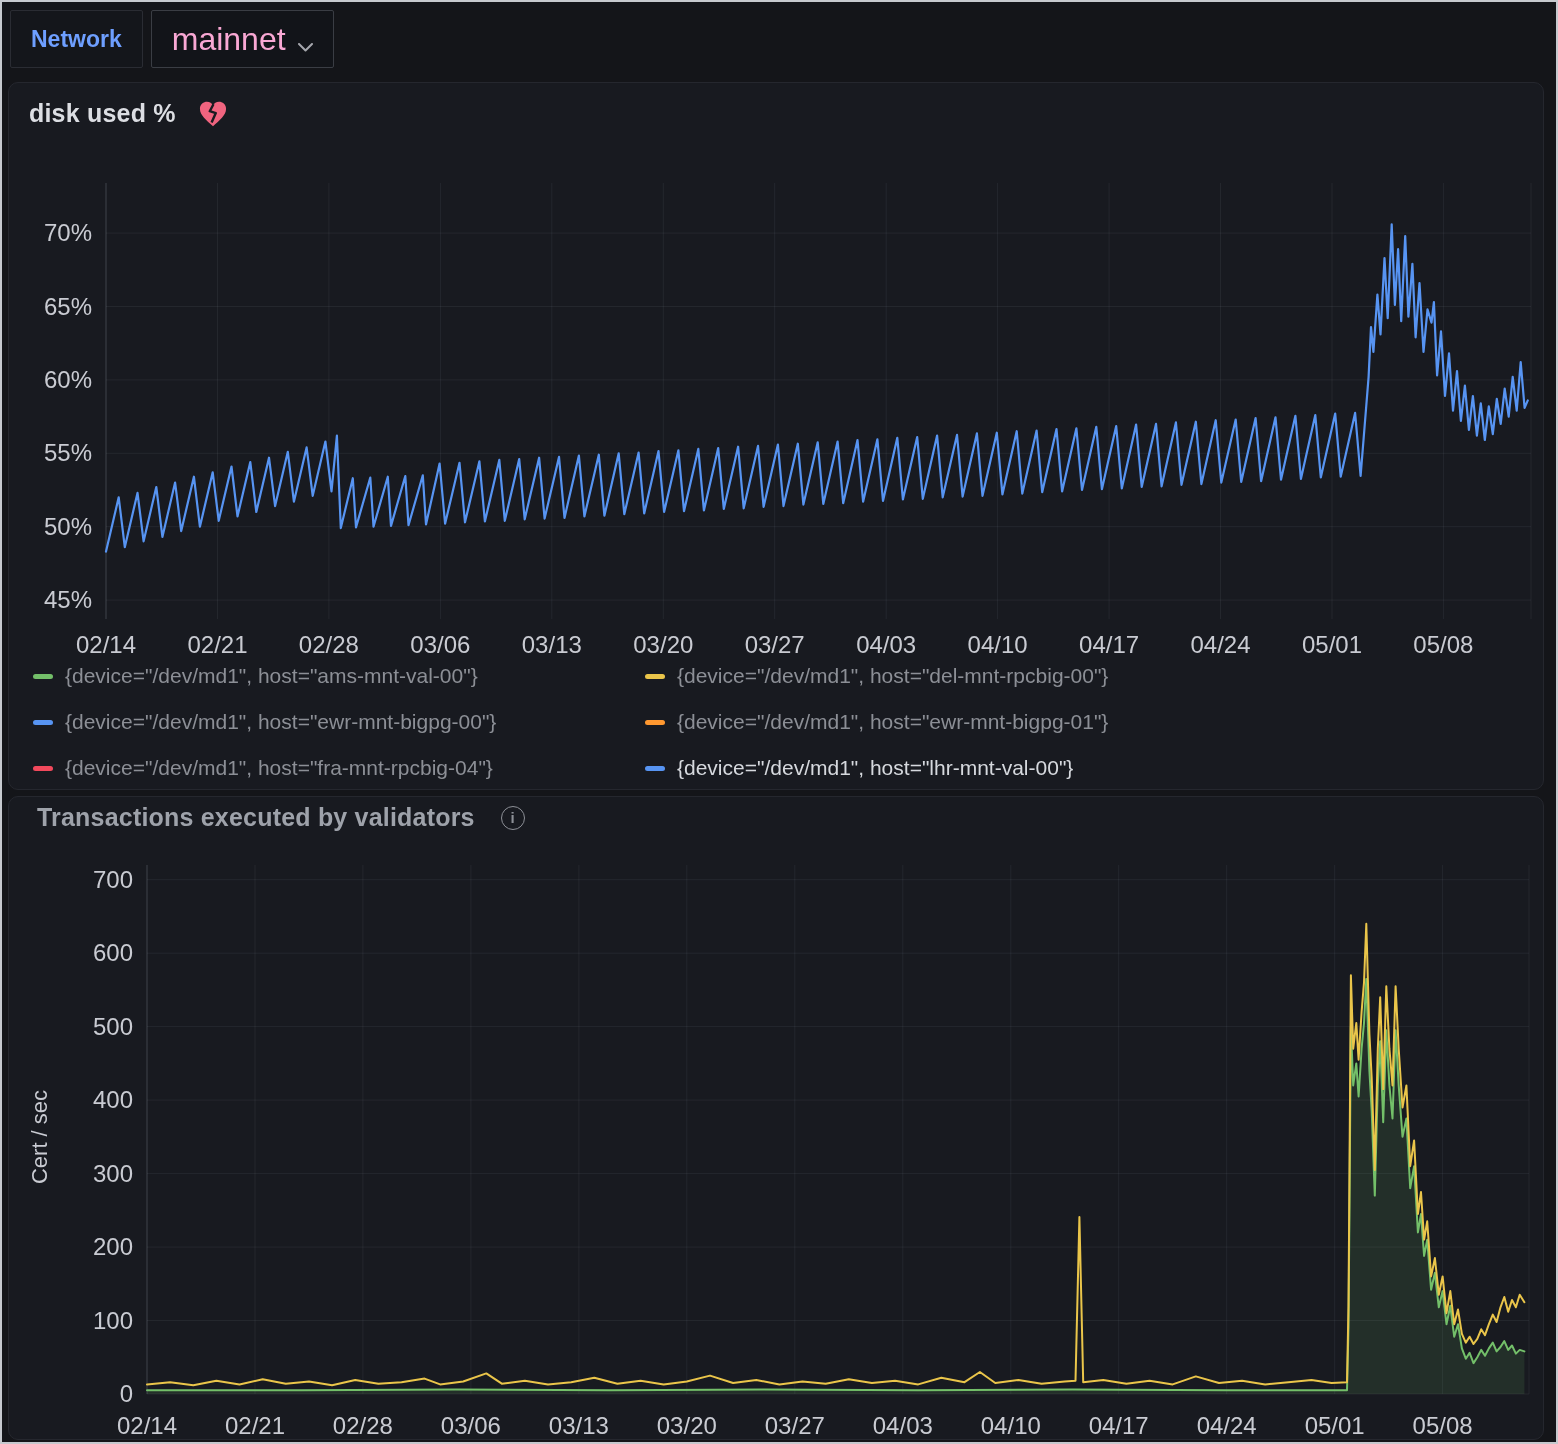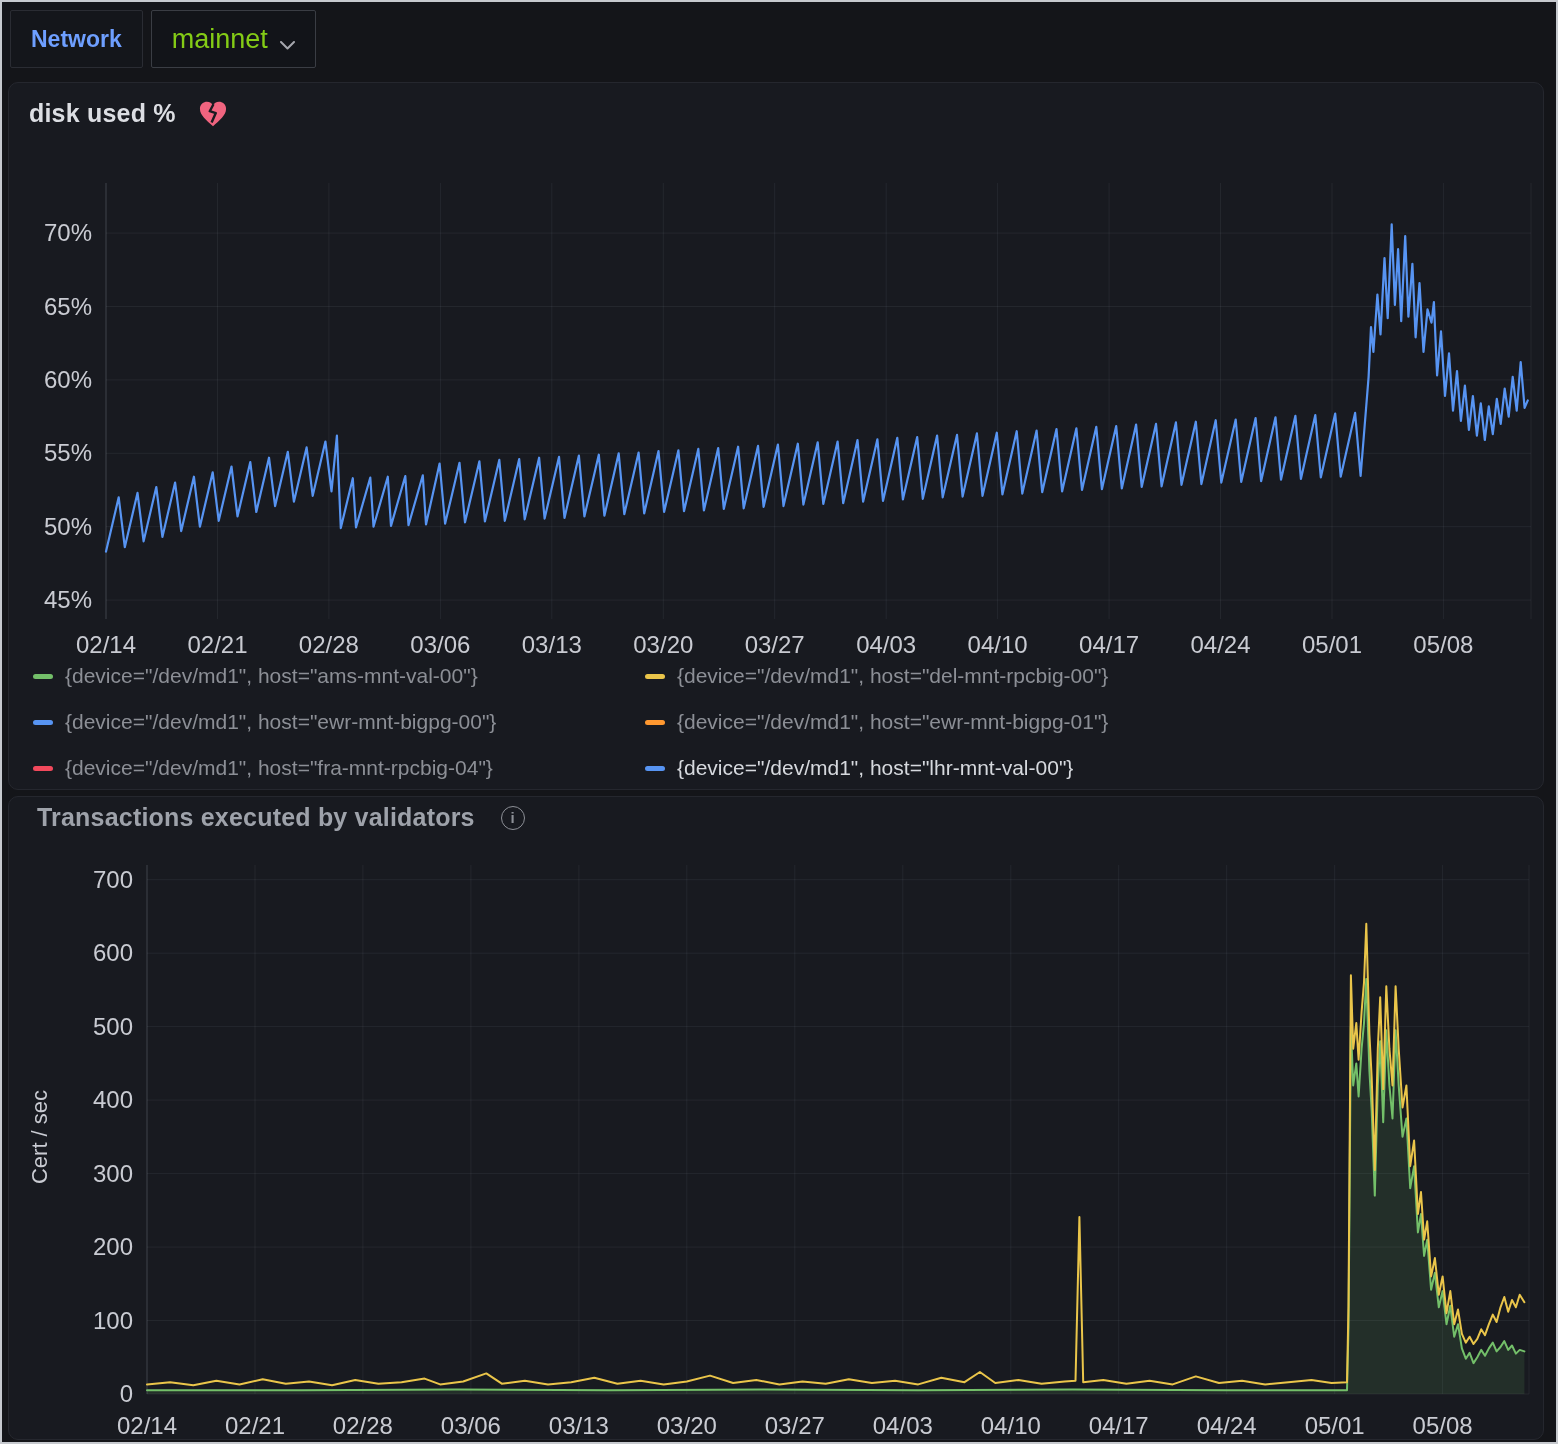--- a/index.html
+++ b/index.html
@@ -5,21 +5,21 @@
   * { margin:0; padding:0; box-sizing:border-box; }
   html,body { width:1558px; height:1444px; background:#141519; overflow:hidden;
     font-family:"Liberation Sans", sans-serif; }
   body { border:2px solid #C6C9CE; position:relative; }
 
   
   .topbar { position:absolute; left:8px; top:8px; display:flex; gap:8px; }
   .varbox { height:58px; display:flex; align-items:center; padding:0 20px;
     border:1px solid #2A2C33; border-radius:2px; background:#14161B; }
   .varbox.label { color:#6E9FFF; font-size:23px; font-weight:600; }
-  .varbox.value { color:#84cc16; font-size:27px; font-weight:500; gap:12px;
+  .varbox.value { color:#f9a8d4; font-size:32px; font-weight:500; gap:12px;
     border-color:#3A3D44; background:#121419; cursor:pointer; }
   .chev { display:inline-block; margin-top:4px; }
 
   
   .panel { position:absolute; left:6px; width:1536px; background:#181A20;
     border:1px solid #25272E; border-radius:10px; }
   #panel-disk { top:80px; height:708px; }
   #panel-tx   { top:794px; height:644px; }
 
   .ptitle { position:absolute; left:20px; top:16px; font-size:25px; font-weight:600;

